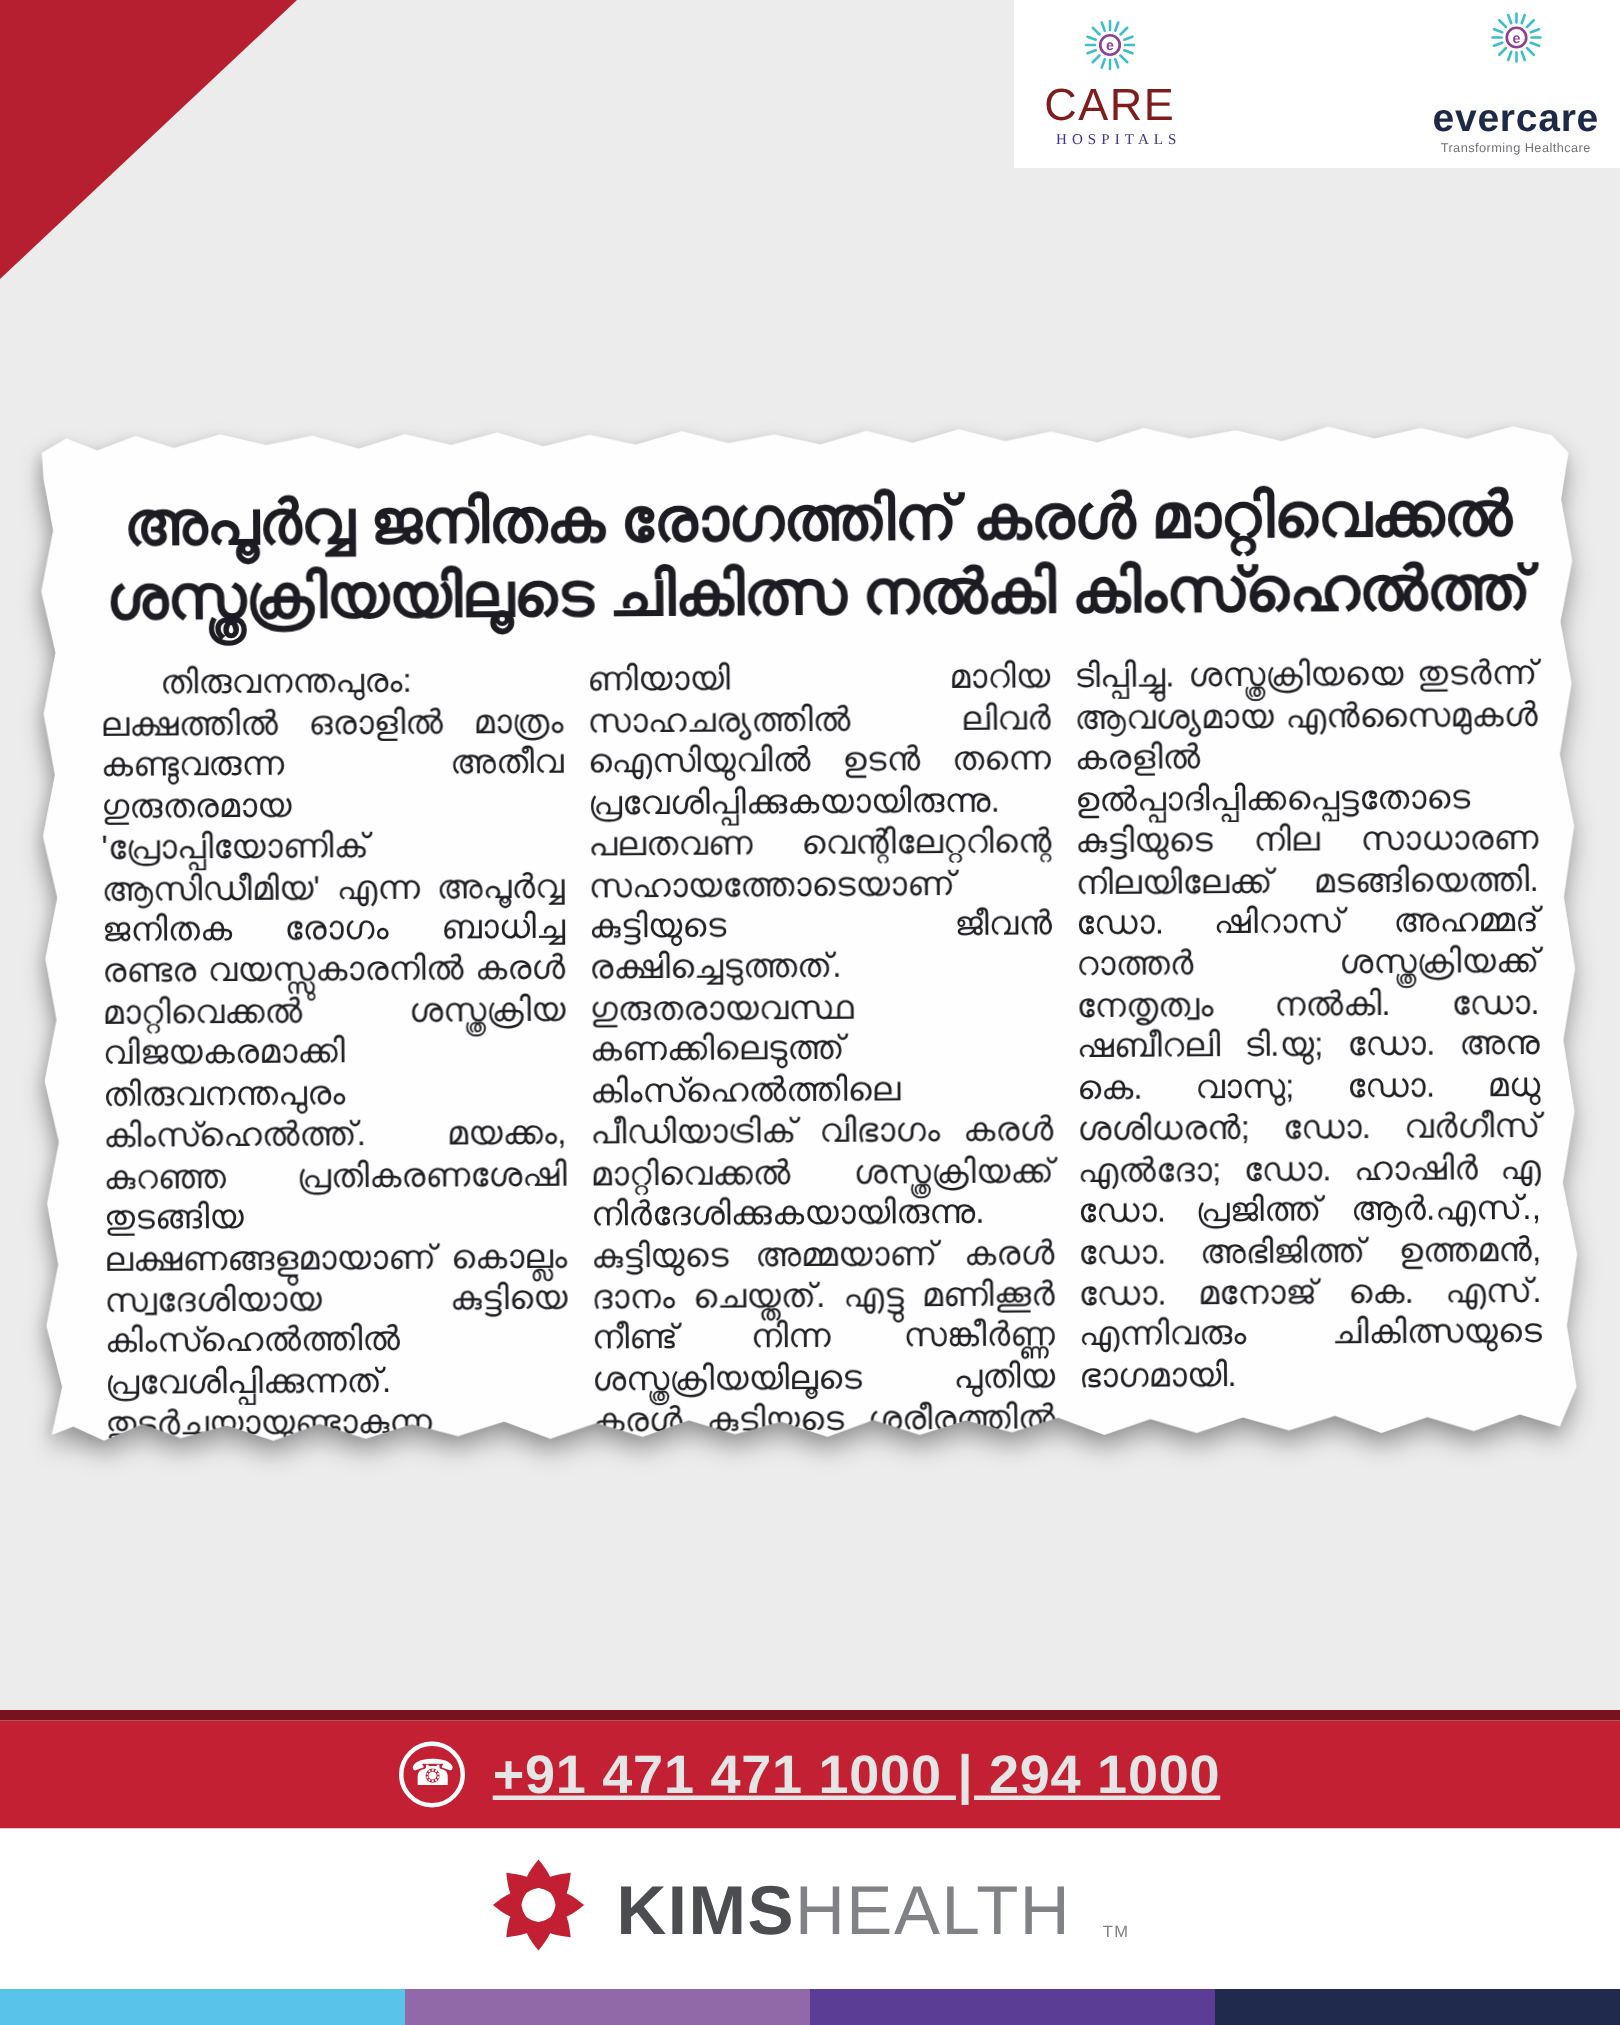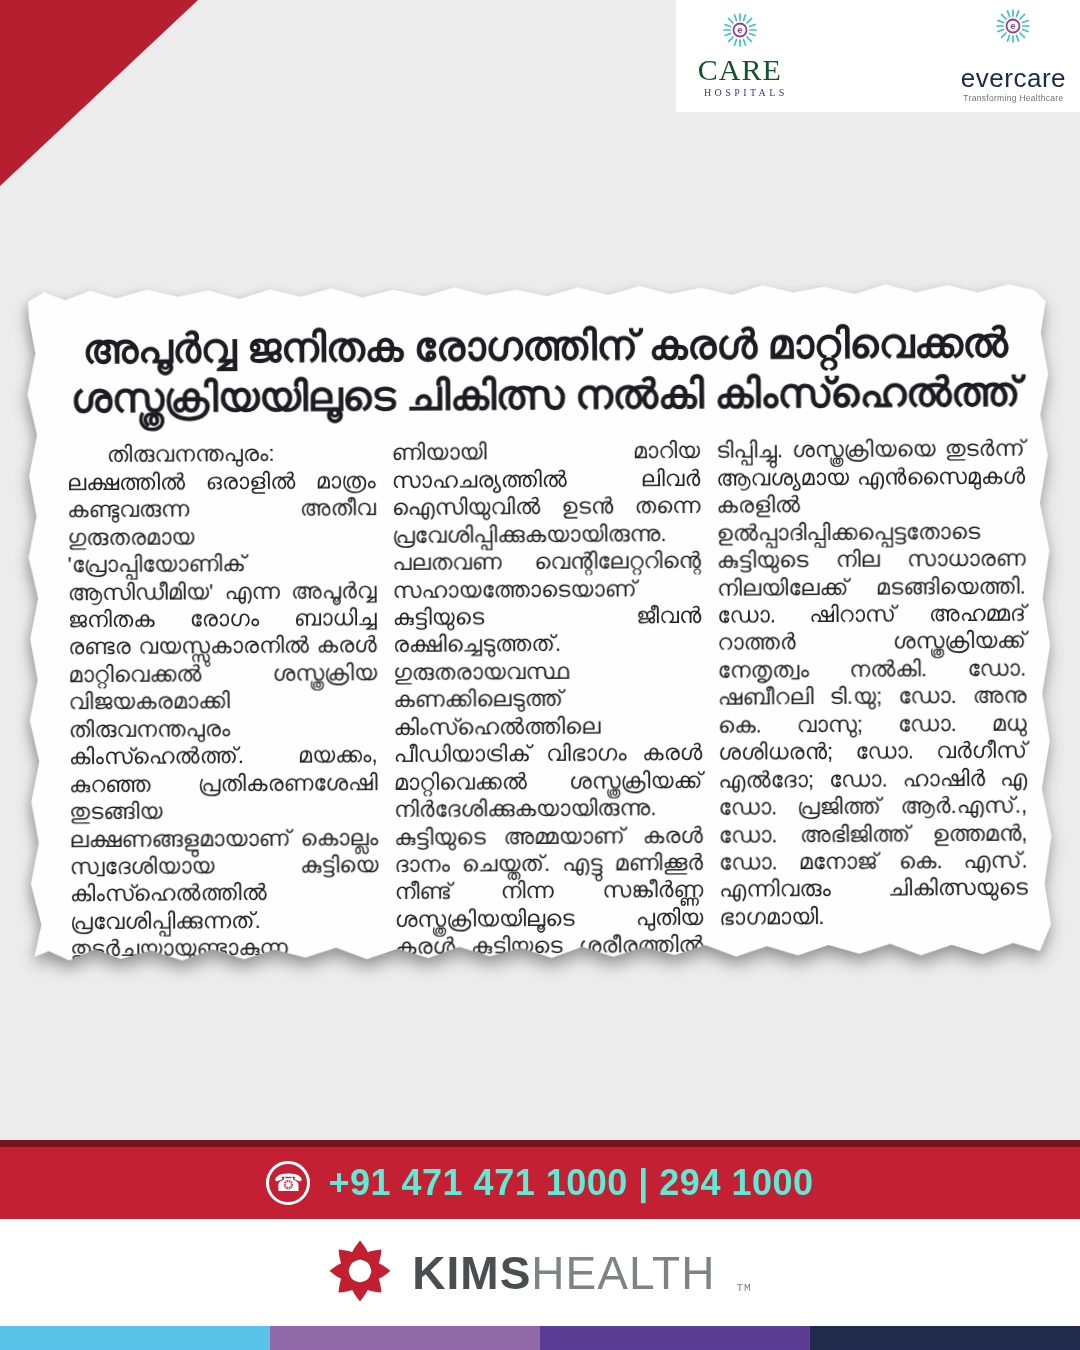--- a/index.html
+++ b/index.html
@@ -17,26 +17,26 @@
     border-right:198px solid transparent;
   }
 
   
   .logo-panel{
     position:absolute; top:0; left:676px; width:404px; height:112px;
     background:#ffffff; display:flex; align-items:center;
     justify-content:space-between; padding:6px 14px 10px 16px;
   }
   .logo-block{ display:flex; flex-direction:column; align-items:center; line-height:1; }
-  .care-name{ font-family:Liberation Serif, serif; font-size:30px; color:#14532d; letter-spacing:1px; margin-top:2px;}
+  .care-name{ font-family:Liberation Sans, sans-serif; font-size:30px; color:#7f1d1d; letter-spacing:1px; margin-top:2px;}
   .care-sub{ font-family:"Liberation Serif", serif; font-size:10px; color:#3f3391; letter-spacing:3.4px; margin-top:3px;margin-left:12px;}
   .kims-top-text{ font-size:19px; letter-spacing:.5px; margin-top:5px;}
   .kims-bold{ font-weight:700; color:#3f4043; }
   .kims-light{ font-weight:400; color:#7c7d80; }
-  .evercare-name{ font-size:26px; font-weight:400; color:#1c2947; letter-spacing:.5px; margin-top:16px;}
+  .evercare-name{ font-size:26px; font-weight:700; color:#1c2947; letter-spacing:.5px; margin-top:16px;}
   .evercare-tag{ font-size:8.5px; color:#707276; margin-top:3px; letter-spacing:.3px;}
 
   
   .clipping-wrap{
     position:absolute; left:26px; top:282px; width:1026px; height:680px;
     transform:rotate(-0.4deg);
     filter:drop-shadow(0 9px 8px rgba(0,0,0,0.30)) drop-shadow(-3px 2px 4px rgba(0,0,0,0.12));
   }
   .paper{
     width:100%; height:100%; background:#fefefe;
@@ -73,31 +73,31 @@
   .banner-topline{ position:absolute; left:0; top:1140px; width:1080px; height:7px; background:#77131e; }
   .contact-banner{
     position:absolute; left:0; top:1147px; width:1080px; height:72px;
     background:#c32133; display:flex; align-items:center; justify-content:center; gap:18px;
   }
   .phone-icon{
     width:44px; height:44px; border:3px solid #ffffff; border-radius:50%;
     display:flex; align-items:center; justify-content:center;
     color:#ffffff; font-size:24px; line-height:1;
   }
-  .phone-text{ color:#5eead4; font-weight:700; font-size:36px; letter-spacing:.5px; }
+  .phone-text{ color:#e5e5e5; font-weight:700; font-size:36px; letter-spacing:.5px;text-decoration:underline; }
 
   
   .footer{
     position:absolute; left:0; top:1219px; width:1080px; height:107px;
     background:#ffffff; display:flex; align-items:center; justify-content:center; gap:20px;
   }
   .footer-logo-text{ font-size:46px; letter-spacing:1px; display:flex; align-items:baseline; }
   .footer-kims{ font-weight:700; color:#4c4d50; }
   .footer-health{ font-weight:400; color:#808285; }
-  .footer-tm{ font-size:11px; color:#808285; margin-left:21px; align-self:flex-end; padding-bottom:6px;font-family:Liberation Mono, monospace; }
+  .footer-tm{ font-size:11px; color:#808285; margin-left:21px; align-self:flex-end; padding-bottom:6px; }
 
   
   .bottom-strip{ position:absolute; left:0; top:1326px; width:1080px; height:24px; display:flex; }
   .strip-seg{ flex:1; height:100%; }
 </style>
 </head>
 <body>
 
 <div id="canvas">
 

